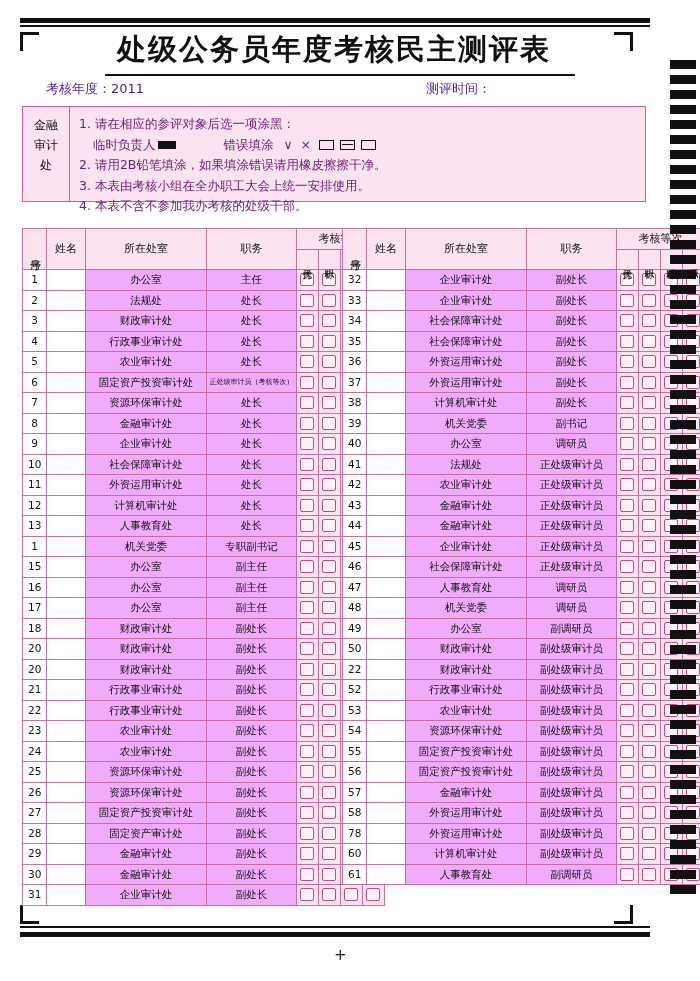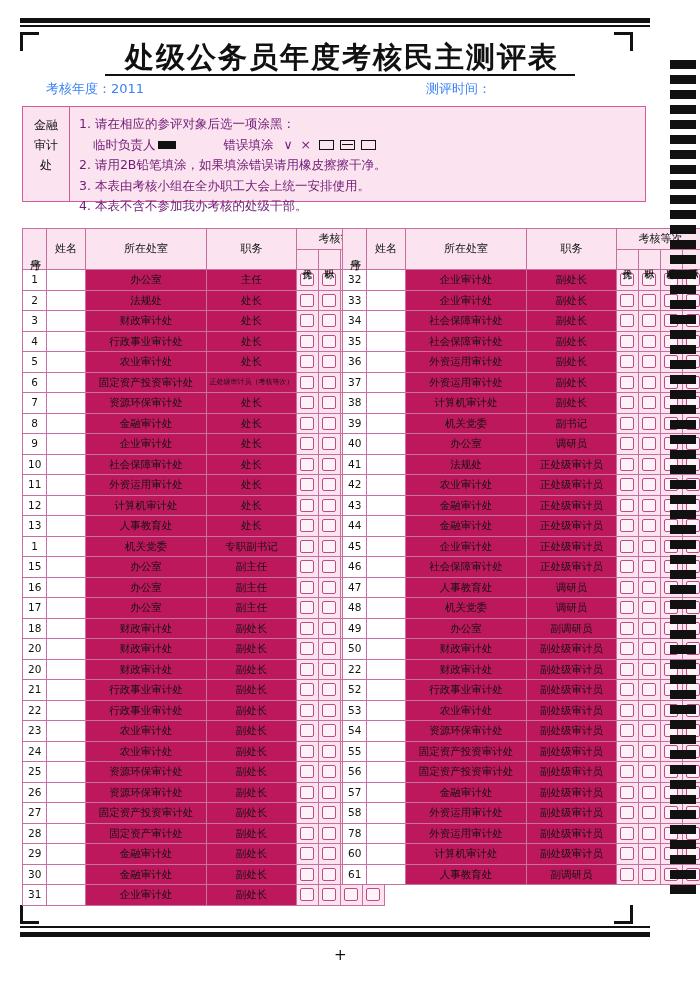--- a/index.html
+++ b/index.html
@@ -39,29 +39,29 @@
   }
   .corner.tl{left:20px;top:32px;border-right:none;border-bottom:none;}
   .corner.bl{left:20px;top:905px;border-right:none;border-top:none;}
   .corner.tr{left:614px;top:32px;border-left:none;border-bottom:none;}
   .corner.br{left:614px;top:905px;border-left:none;border-top:none;}
 
   h1.title{
     position:absolute;left:0;top:30px;width:668px;
     text-align:center;
     font-size:29px;font-weight:bold;letter-spacing:2px;
-    margin:8px;color:#111;
+    margin:0;color:#111;
     font-family:"DejaVu Sans","Liberation Sans",sans-serif;
   }
   .title-rule{
     position:absolute;left:105px;top:74px;width:470px;height:2px;background:#111;
   }
   .meta{
     position:absolute;left:46px;top:80px;width:580px;height:20px;
-    font-size:13px;color:#3b82f6;
+    font-size:13px;color:#4c1d95;
   }
   .meta .year{position:absolute;left:0;top:0;}
   .meta .time{position:absolute;left:380px;top:0;}
 
   
   .notice{
     position:absolute;left:22px;top:106px;width:624px;height:96px;
     border:1px solid #d45a9a;background:#fbe4ef;
     box-sizing:border-box;
   }
@@ -86,21 +86,21 @@
   .wrongmarks .bxh:after{content:"";position:absolute;left:1px;top:3px;width:11px;height:1px;background:#111;}
 
   
   .tbl-wrap{position:absolute;top:228px;}
   .tbl-wrap.left{left:22px;}
   .tbl-wrap.right{left:342px;}
   table.grid{
     border-collapse:collapse;
     width:363px;
     font-size:10.5px;color:#111;
-    background:#be185d;
+    background:#f0abfc;
   }
   table.grid th,table.grid td{
     border:1px solid #c76fa0;
     padding:0;
     text-align:center;
     height:19.5px;
     line-height:1.05;
     font-weight:normal;
   }
   table.grid thead th{

